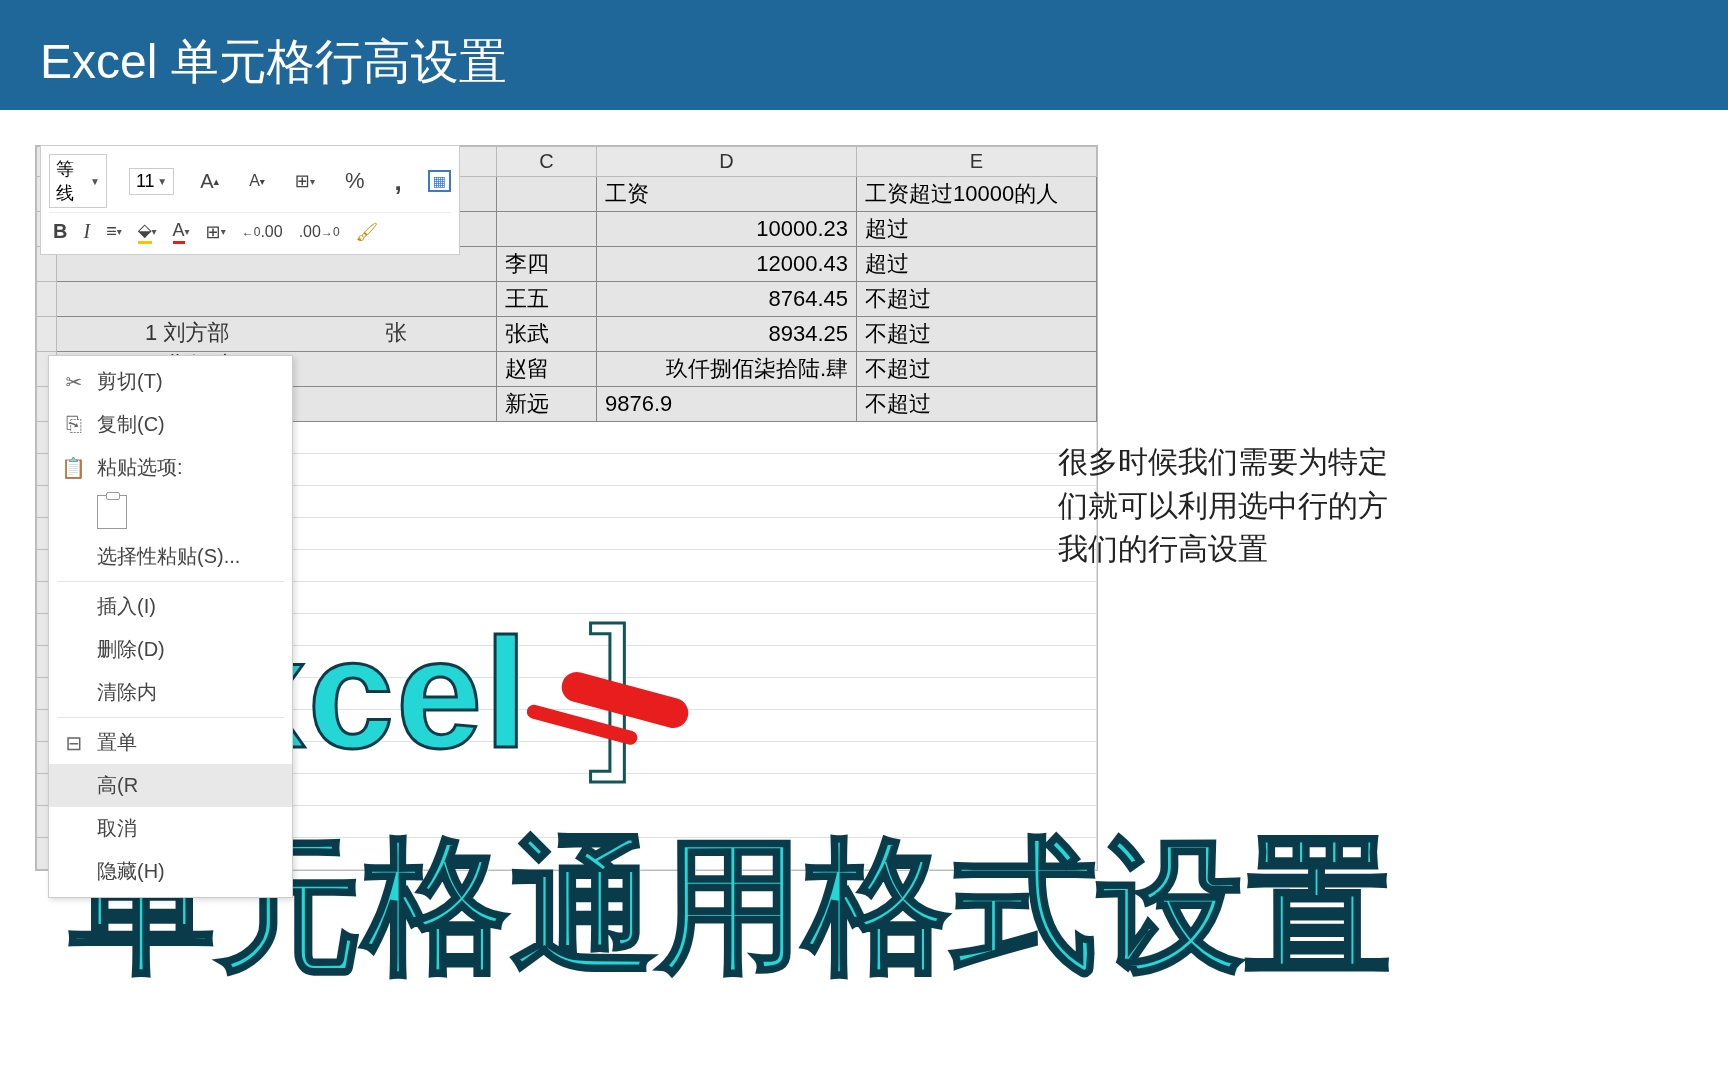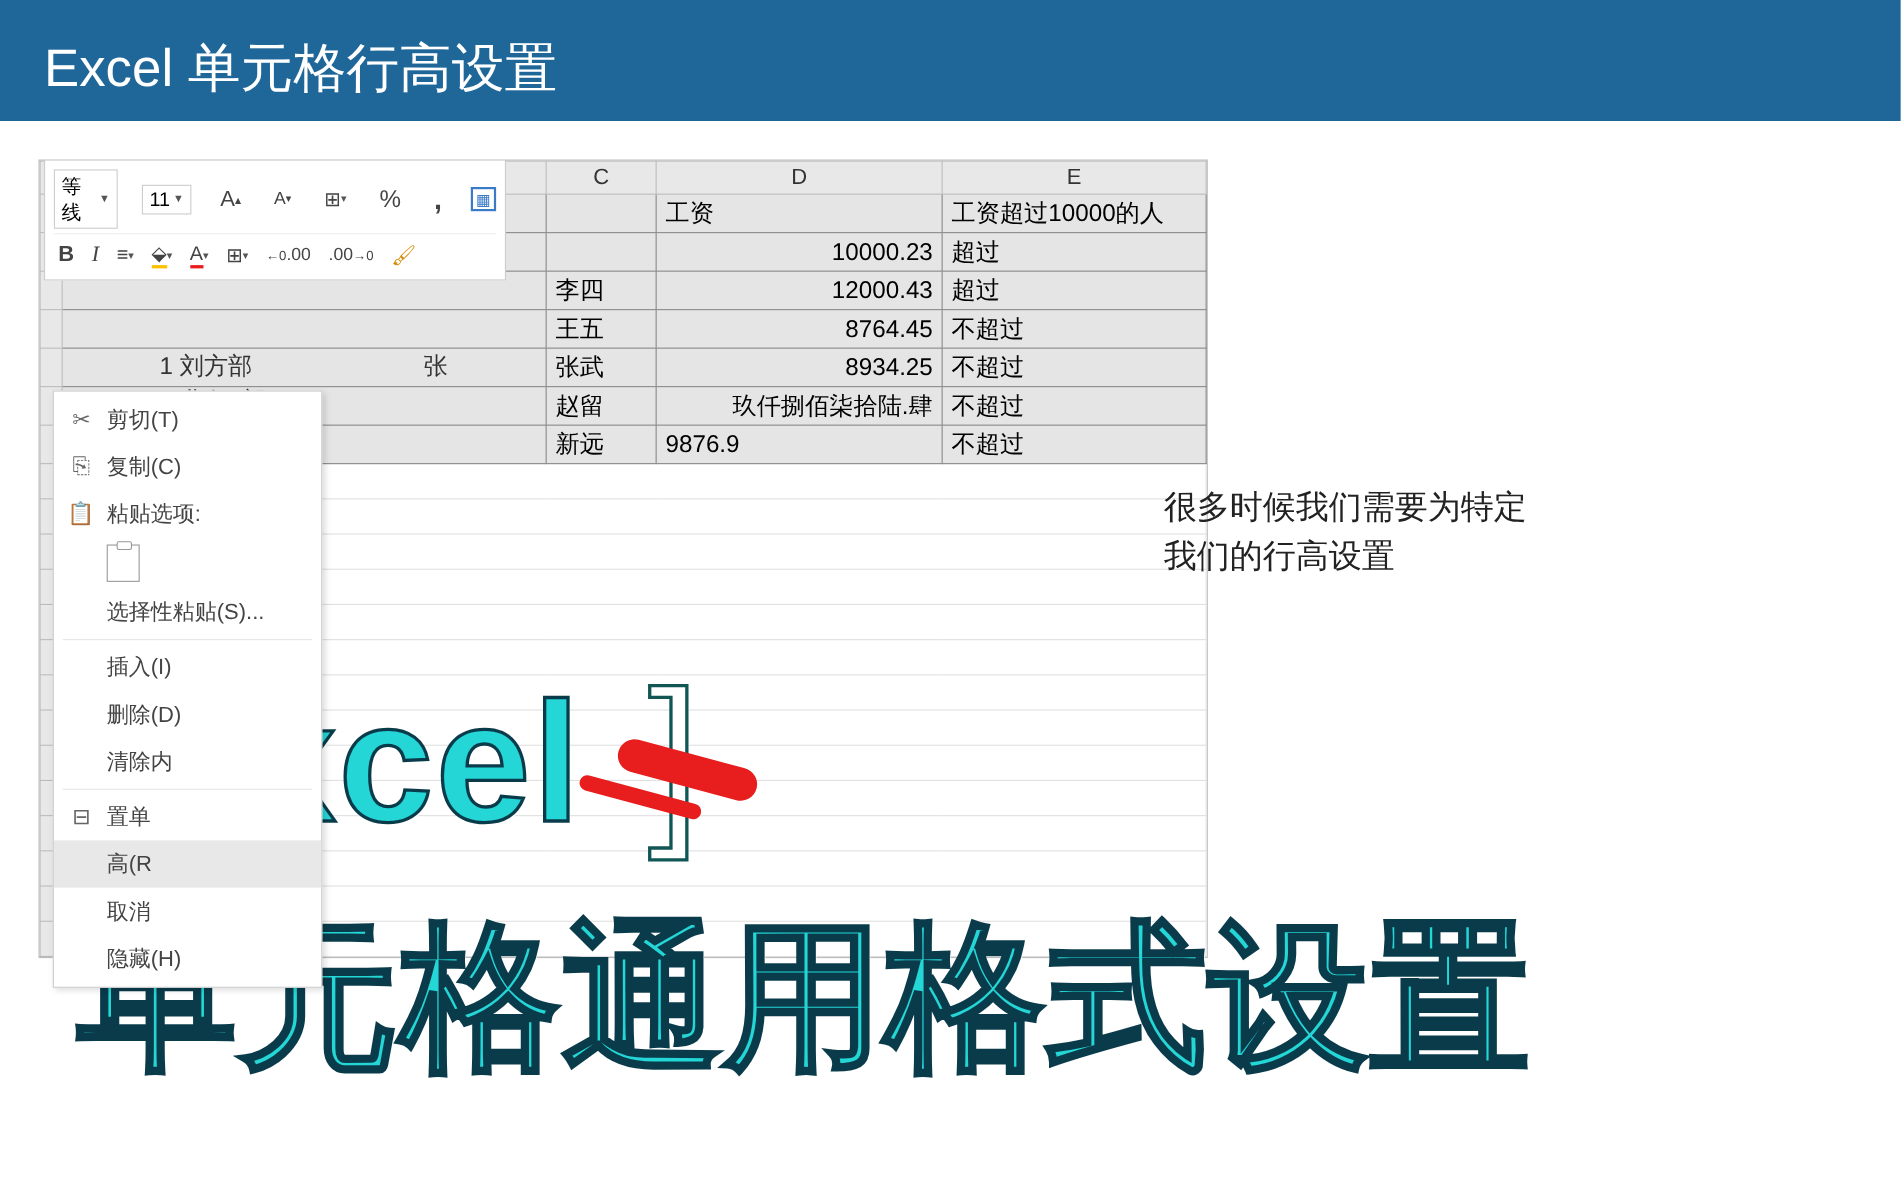--- a/index.html
+++ b/index.html
@@ -281,20 +281,21 @@
       <span>取消</span>
     </div>
     <div class="ctx-item">
       <span class="ctx-icon"></span>
       <span>隐藏(H)</span>
     </div>
   </div>
 
   <div class="side-text">
     <div>很多时候我们需要为特定</div>
+    <div>们就可以利用选中行的方</div>
     <div>我们的行高设置</div>
   </div>
 
   <div class="red-mark"></div>
 
   <div class="ov-title ov1">
     <span class="bracket">[</span>
     <span>Excel</span>
     <span style="width:60px;"></span>
     <span class="bracket">]</span>

